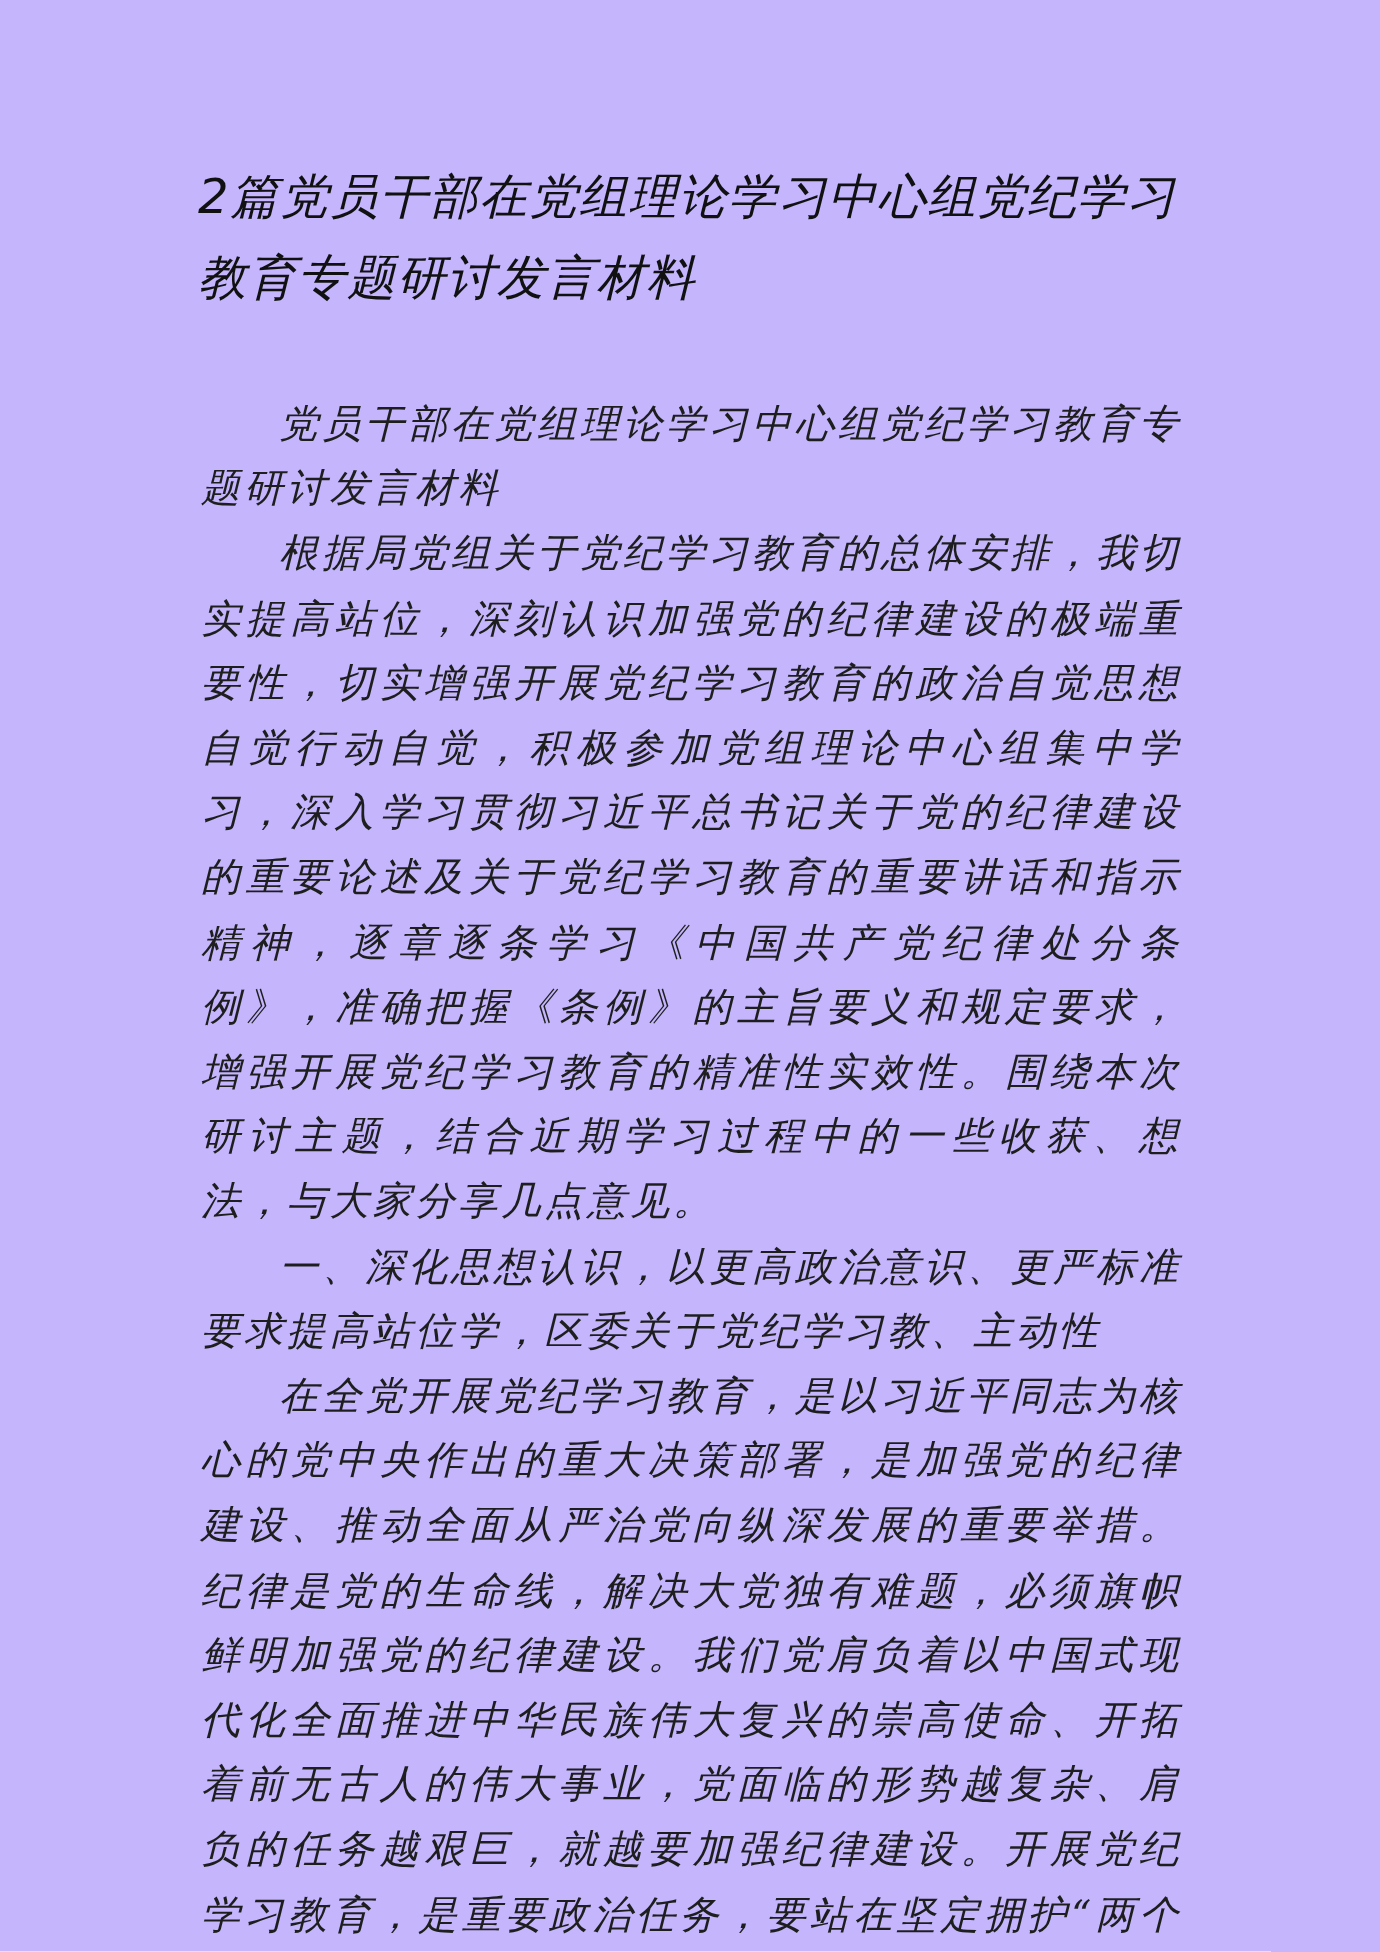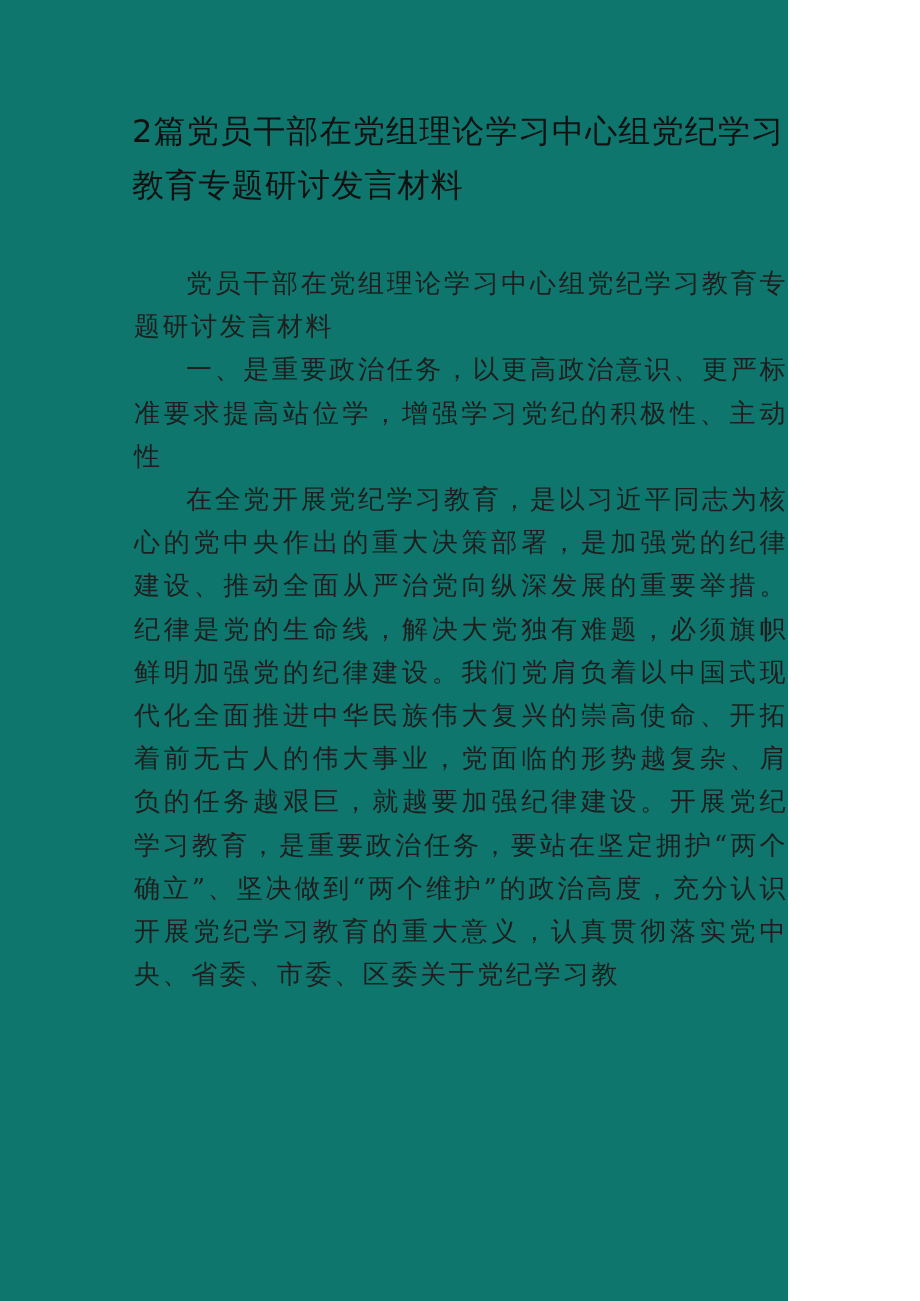--- a/index.html
+++ b/index.html
@@ -11,23 +11,24 @@
     width: 920px;
     height: 1301px;
     overflow: hidden;
     position: relative;
     color: #1a1a1a;
   }
   .page {
     position: absolute;
     left: 0;
     top: 0;
-    width: 788px;
+    width: 920px;
     height: 1301px;
-    background: #0f766e;
+    background: #c4b5fd;
+    font-style: italic;
   }
   .doc-title {
     position: absolute;
     left: 132px;
     top: 104px;
     width: 660px;
     margin: 0;
     font-family: "DejaVu Sans", "Liberation Sans", sans-serif;
     font-weight: normal;
     font-size: 32px;
@@ -59,16 +60,17 @@
   }
 </style>
 </head>
 <body>
 
 <div class="page">
   <h1 class="doc-title">2篇党员干部在党组理论学习中心组党纪学习教育专题研讨发言材料</h1>
 
   <div class="doc-body">
     <p class="subtitle">党员干部在党组理论学习中心组党纪学习教育专题研讨发言材料</p>
-    <p class="heading">一、是重要政治任务，以更高政治意识、更严标准要求提高站位学，增强学习党纪的积极性、主动性</p>
+    <p>根据局党组关于党纪学习教育的总体安排，我切实提高站位，深刻认识加强党的纪律建设的极端重要性，切实增强开展党纪学习教育的政治自觉思想自觉行动自觉，积极参加党组理论中心组集中学习，深入学习贯彻习近平总书记关于党的纪律建设的重要论述及关于党纪学习教育的重要讲话和指示精神，逐章逐条学习《中国共产党纪律处分条例》，准确把握《条例》的主旨要义和规定要求，增强开展党纪学习教育的精准性实效性。围绕本次研讨主题，结合近期学习过程中的一些收获、想法，与大家分享几点意见。</p>
+    <p class="heading">一、深化思想认识，以更高政治意识、更严标准要求提高站位学，区委关于党纪学习教、主动性</p>
     <p>在全党开展党纪学习教育，是以习近平同志为核心的党中央作出的重大决策部署，是加强党的纪律建设、推动全面从严治党向纵深发展的重要举措。纪律是党的生命线，解决大党独有难题，必须旗帜鲜明加强党的纪律建设。我们党肩负着以中国式现代化全面推进中华民族伟大复兴的崇高使命、开拓着前无古人的伟大事业，党面临的形势越复杂、肩负的任务越艰巨，就越要加强纪律建设。开展党纪学习教育，是重要政治任务，要站在坚定拥护“两个确立”、坚决做到“两个维护”的政治高度，充分认识开展党纪学习教育的重大意义，认真贯彻落实党中央、省委、市委、区委关于党纪学习教</p>
   </div>
 </div>
 
 </body></html>

